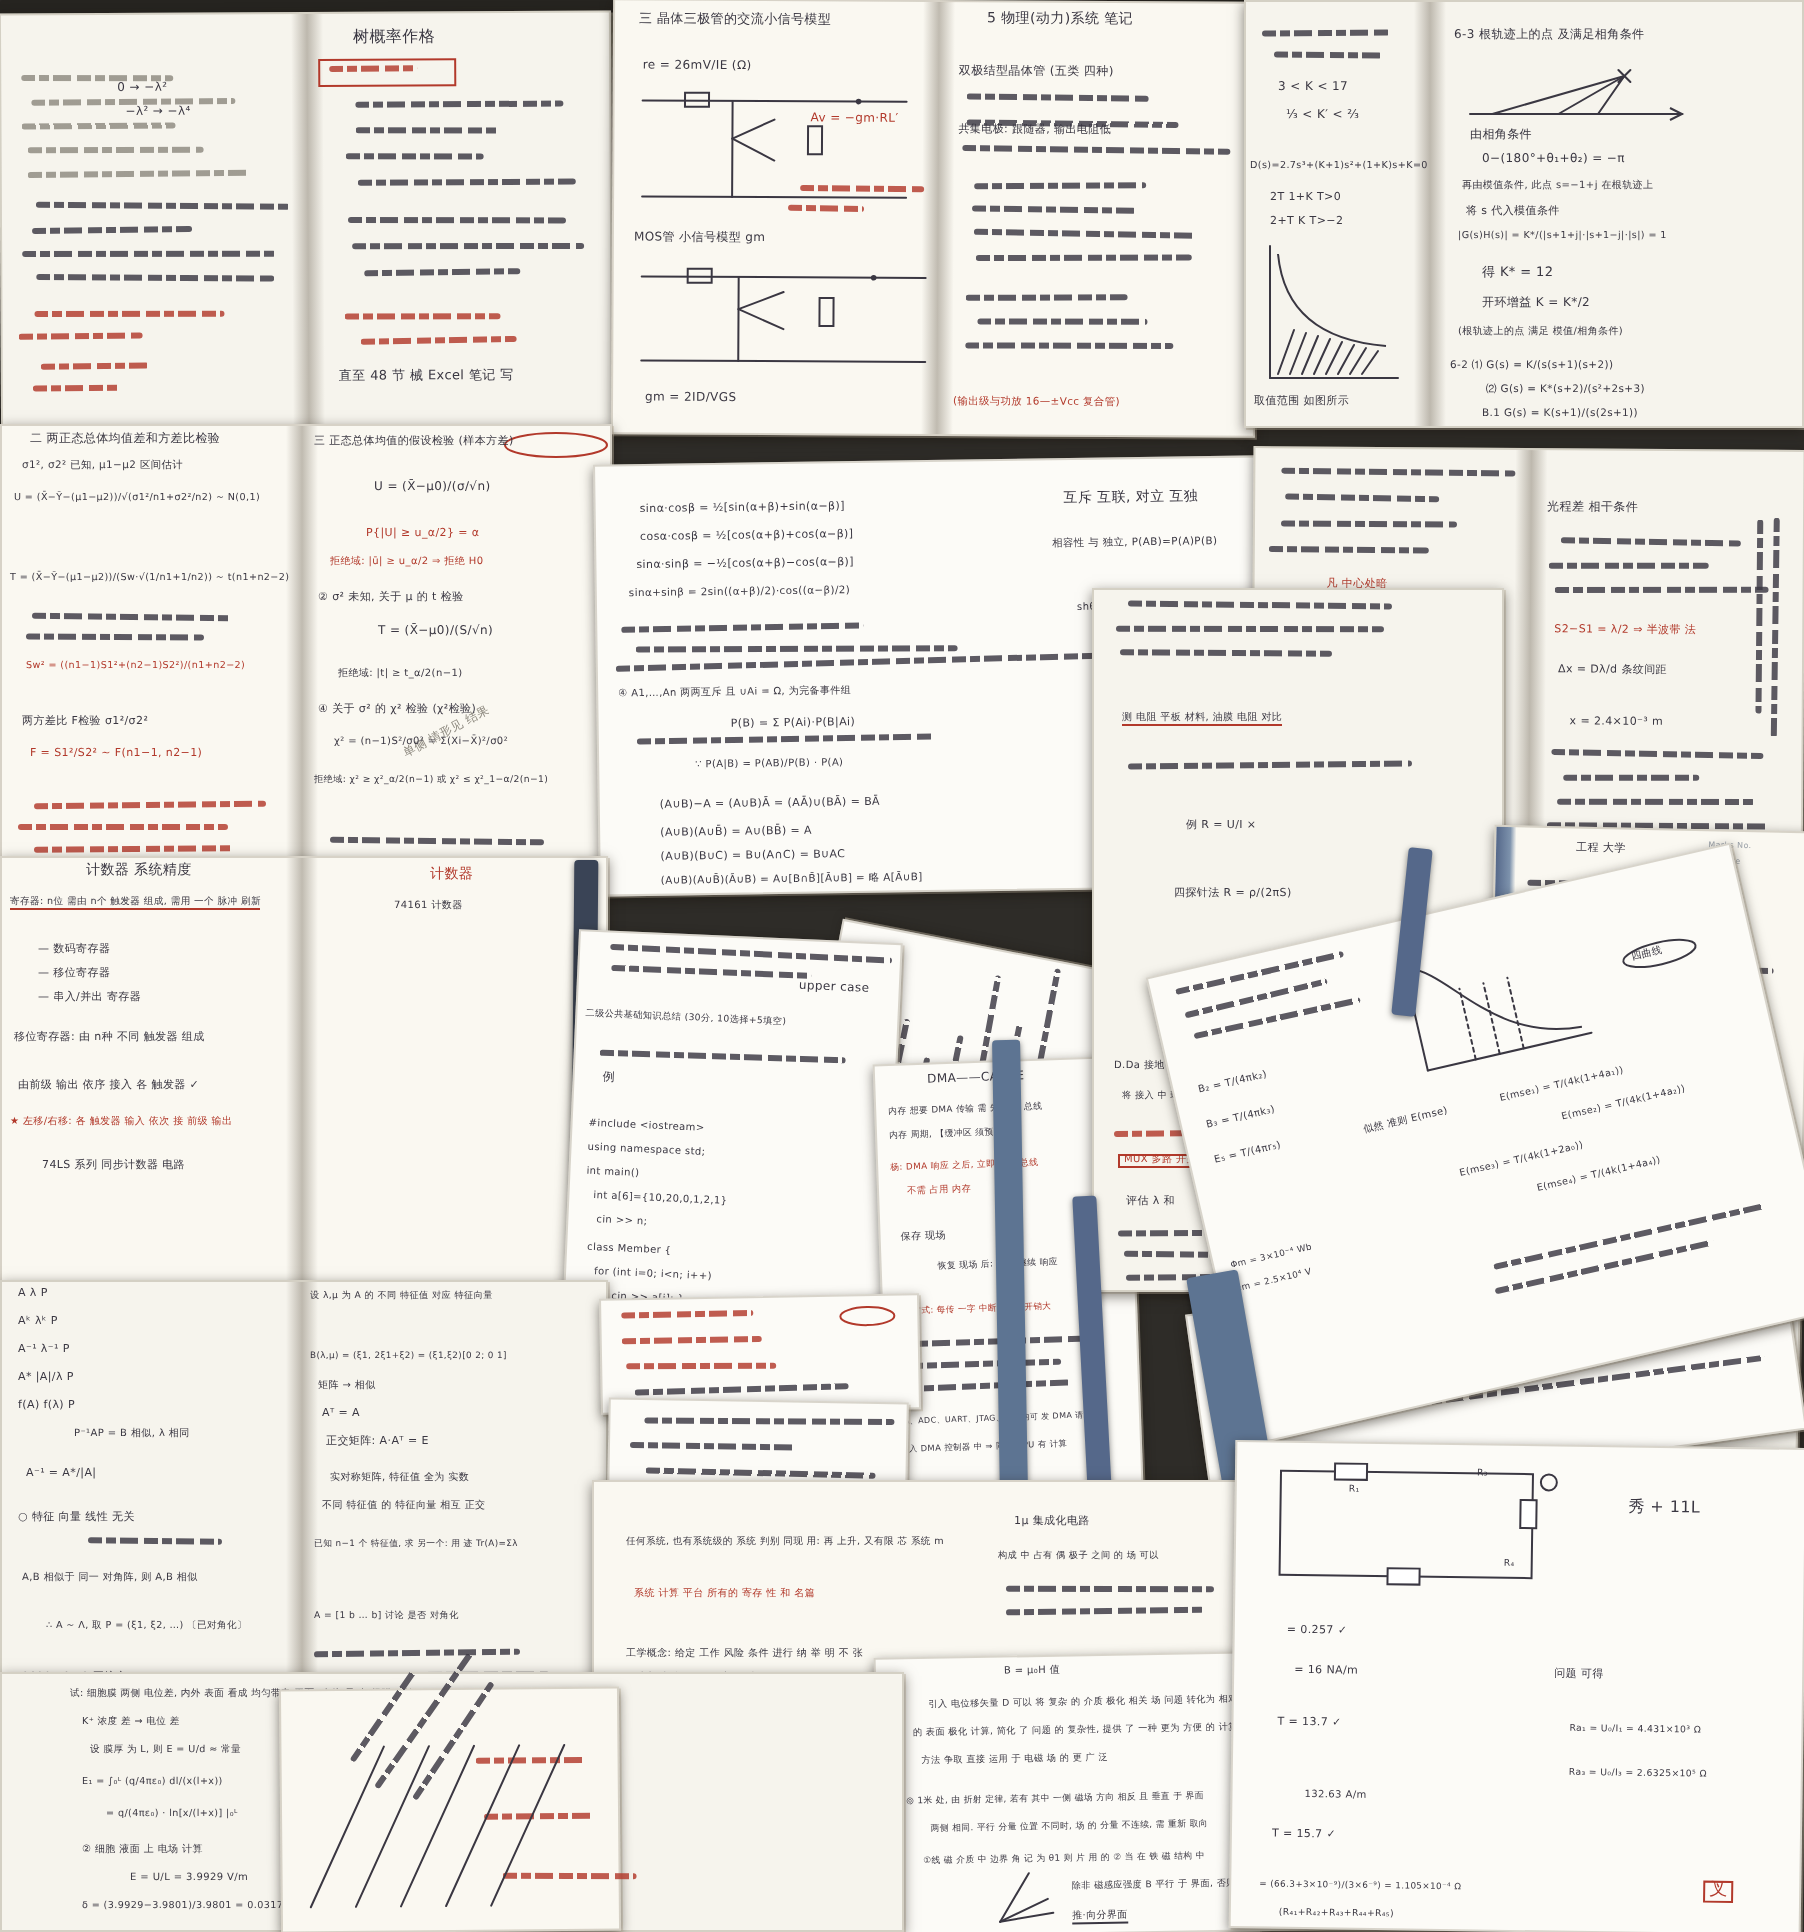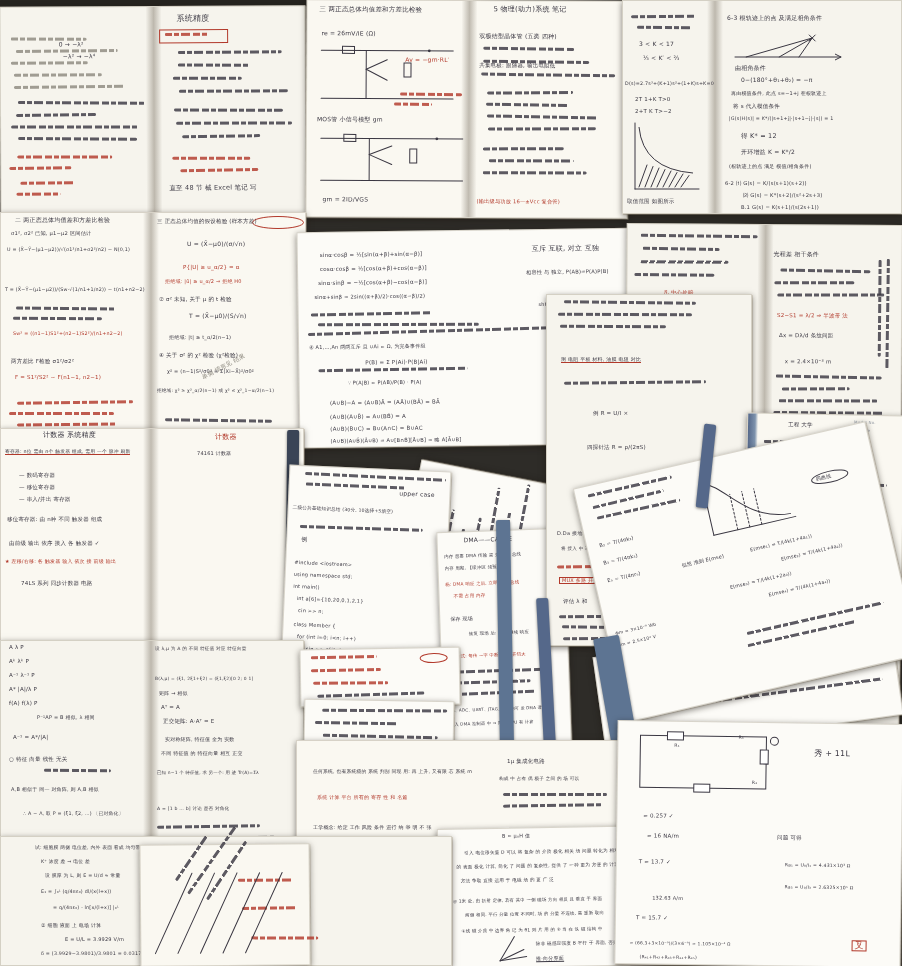--- a/index.html
+++ b/index.html
@@ -59,21 +59,21 @@
       <div class="scrg" style="left: 170px; top: 150px; width: 102px;">
         <div class="scr-row" style="height: 2.6px; width: 78px; margin-left: 1px; margin-bottom: 9.4px; transform: rotate(0.23deg); background: repeating-linear-gradient(90deg, rgb(178, 57, 43) 0px, rgb(178, 57, 43) 7px, transparent 7px, transparent 9px, rgb(178, 57, 43) 9px, rgb(178, 57, 43) 14px, transparent 14px, transparent 16px, rgb(178, 57, 43) 16px, rgb(178, 57, 43) 25px, transparent 25px, transparent 28px);"></div>
         <div class="scr-row" style="height: 2.6px; width: 78px; margin-left: 9px; margin-bottom: 9.4px; transform: rotate(-0.73deg); background: repeating-linear-gradient(90deg, rgb(178, 57, 43) 0px, rgb(178, 57, 43) 7px, transparent 7px, transparent 9px, rgb(178, 57, 43) 9px, rgb(178, 57, 43) 14px, transparent 14px, transparent 16px, rgb(178, 57, 43) 16px, rgb(178, 57, 43) 25px, transparent 25px, transparent 28px);"></div>
       </div>
       <div class="scrg" style="left: 160px; top: 26px; width: 62px;">
         <div class="scr-row" style="height: 2.6px; width: 44px; margin-left: 4px; margin-bottom: 6.4px; transform: rotate(-0.25deg); background: repeating-linear-gradient(90deg, rgb(178, 57, 43) 0px, rgb(178, 57, 43) 7px, transparent 7px, transparent 9px, rgb(178, 57, 43) 9px, rgb(178, 57, 43) 14px, transparent 14px, transparent 16px, rgb(178, 57, 43) 16px, rgb(178, 57, 43) 25px, transparent 25px, transparent 28px);"></div>
       </div>
       <svg class="fig" width="70" height="15" viewBox="0 0 70 15" style="left: 158px; top: 22px;">
         <rect x="1" y="1" width="68" height="13" fill="none" stroke="#b2392b"></rect>
       </svg>
-      <span class="hw" style="left: 176px; top: 8px; font-size: 8px; color: rgb(58, 55, 66);">系统精度</span>
+      <span class="hw" style="left: 176px; top: 8px; font-size: 8px; color: rgb(58, 55, 66);">树概率作格</span>
       <span class="hw" style="left: 58px; top: 34px; font-size: 6px; color: rgb(58, 55, 66);">0 → −λ²</span>
       <span class="hw" style="left: 62px; top: 46px; font-size: 6px; color: rgb(58, 55, 66);">−λ² → −λ⁴</span>
       <span class="hw" style="left: 168px; top: 178px; font-size: 6.5px; color: rgb(58, 55, 66);">直至 48 节 械 Excel 笔记 写</span>
     </div>
     <div class="page ruled" style="left: 306px; top: 0px; width: 322px; height: 218px; background: rgb(250, 248, 241); transform: rotate(0.3deg);">
       <div class="spine" style="left: 154px;"></div>
       <div class="scrg" style="left: 86px; top: 92px; width: 66px;">
         <div class="scr-row" style="height: 2.6px; width: 62px; margin-left: 7px; margin-bottom: 7.4px; transform: rotate(0.36deg); background: repeating-linear-gradient(90deg, rgb(178, 57, 43) 0px, rgb(178, 57, 43) 7px, transparent 7px, transparent 9px, rgb(178, 57, 43) 9px, rgb(178, 57, 43) 14px, transparent 14px, transparent 16px, rgb(178, 57, 43) 16px, rgb(178, 57, 43) 25px, transparent 25px, transparent 28px);"></div>
         <div class="scr-row" style="height: 2.6px; width: 38px; margin-left: 1px; margin-bottom: 7.4px; transform: rotate(0.69deg); background: repeating-linear-gradient(90deg, rgb(178, 57, 43) 0px, rgb(178, 57, 43) 7px, transparent 7px, transparent 9px, rgb(178, 57, 43) 9px, rgb(178, 57, 43) 14px, transparent 14px, transparent 16px, rgb(178, 57, 43) 16px, rgb(178, 57, 43) 25px, transparent 25px, transparent 28px);"></div>
       </div>
@@ -106,21 +106,21 @@
       <svg class="fig" width="150" height="58" viewBox="0 0 150 58" style="left: 10px; top: 128px;">
         <line x1="4" y1="10" x2="146" y2="10" stroke="#3a3742" stroke-width="1" stroke-linecap="round"></line>
         <line x1="4" y1="52" x2="146" y2="52" stroke="#3a3742" stroke-width="1" stroke-linecap="round"></line>
         <line x1="52.5" y1="10" x2="52.5" y2="52" stroke="#3a3742" stroke-width="1" stroke-linecap="round"></line>
         <rect x="27" y="6" width="12" height="7" fill="none" stroke="#3a3742"></rect>
         <rect x="93" y="20.299999999999997" width="7" height="14" fill="none" stroke="#3a3742"></rect>
         <line x1="52.5" y1="26.1" x2="75" y2="17.4" stroke="#3a3742" stroke-width="1" stroke-linecap="round"></line>
         <line x1="52.5" y1="26.1" x2="75" y2="35.96" stroke="#3a3742" stroke-width="1" stroke-linecap="round"></line>
         <circle cx="120" cy="10" r="1.4" fill="#3a3742"></circle>
       </svg>
-      <span class="hw" style="left: 12px; top: 6px; font-size: 6.5px; color: rgb(58, 55, 66);">三 两正态总体均值差和方差比检验</span>
+      <span class="hw" style="left: 12px; top: 6px; font-size: 6.5px; color: rgb(58, 55, 66);">三 晶体三极管的交流小信号模型</span>
       <span class="hw" style="left: 14px; top: 30px; font-size: 6px; color: rgb(58, 55, 66);">re = 26mV/IE (Ω)</span>
       <span class="hw" style="left: 98px; top: 56px; font-size: 6px; color: rgb(178, 57, 43);">Av = −gm·RL′</span>
       <span class="hw" style="left: 10px; top: 116px; font-size: 6px; color: rgb(58, 55, 66);">MOS管 小信号模型 gm</span>
       <span class="hw" style="left: 16px; top: 196px; font-size: 6px; color: rgb(58, 55, 66);">gm = 2ID/VGS</span>
       <span class="hw" style="left: 186px; top: 5px; font-size: 7px; color: rgb(58, 55, 66);">5 物理(动力)系统 笔记</span>
       <span class="hw" style="left: 172px; top: 32px; font-size: 6px; color: rgb(58, 55, 66);">双极结型晶体管 (五类 四种)</span>
       <span class="hw" style="left: 172px; top: 62px; font-size: 5.5px; color: rgb(58, 55, 66);">共集电极: 跟随器, 输出电阻低</span>
       <span class="hw" style="left: 170px; top: 198px; font-size: 5.2px; color: rgb(178, 57, 43);">(输出级与功放 16—±Vcc 复合管)</span>
     </div>
     <div class="page ruled" style="left: 622px; top: 0px; width: 280px; height: 214px; background: rgb(246, 244, 237);">

